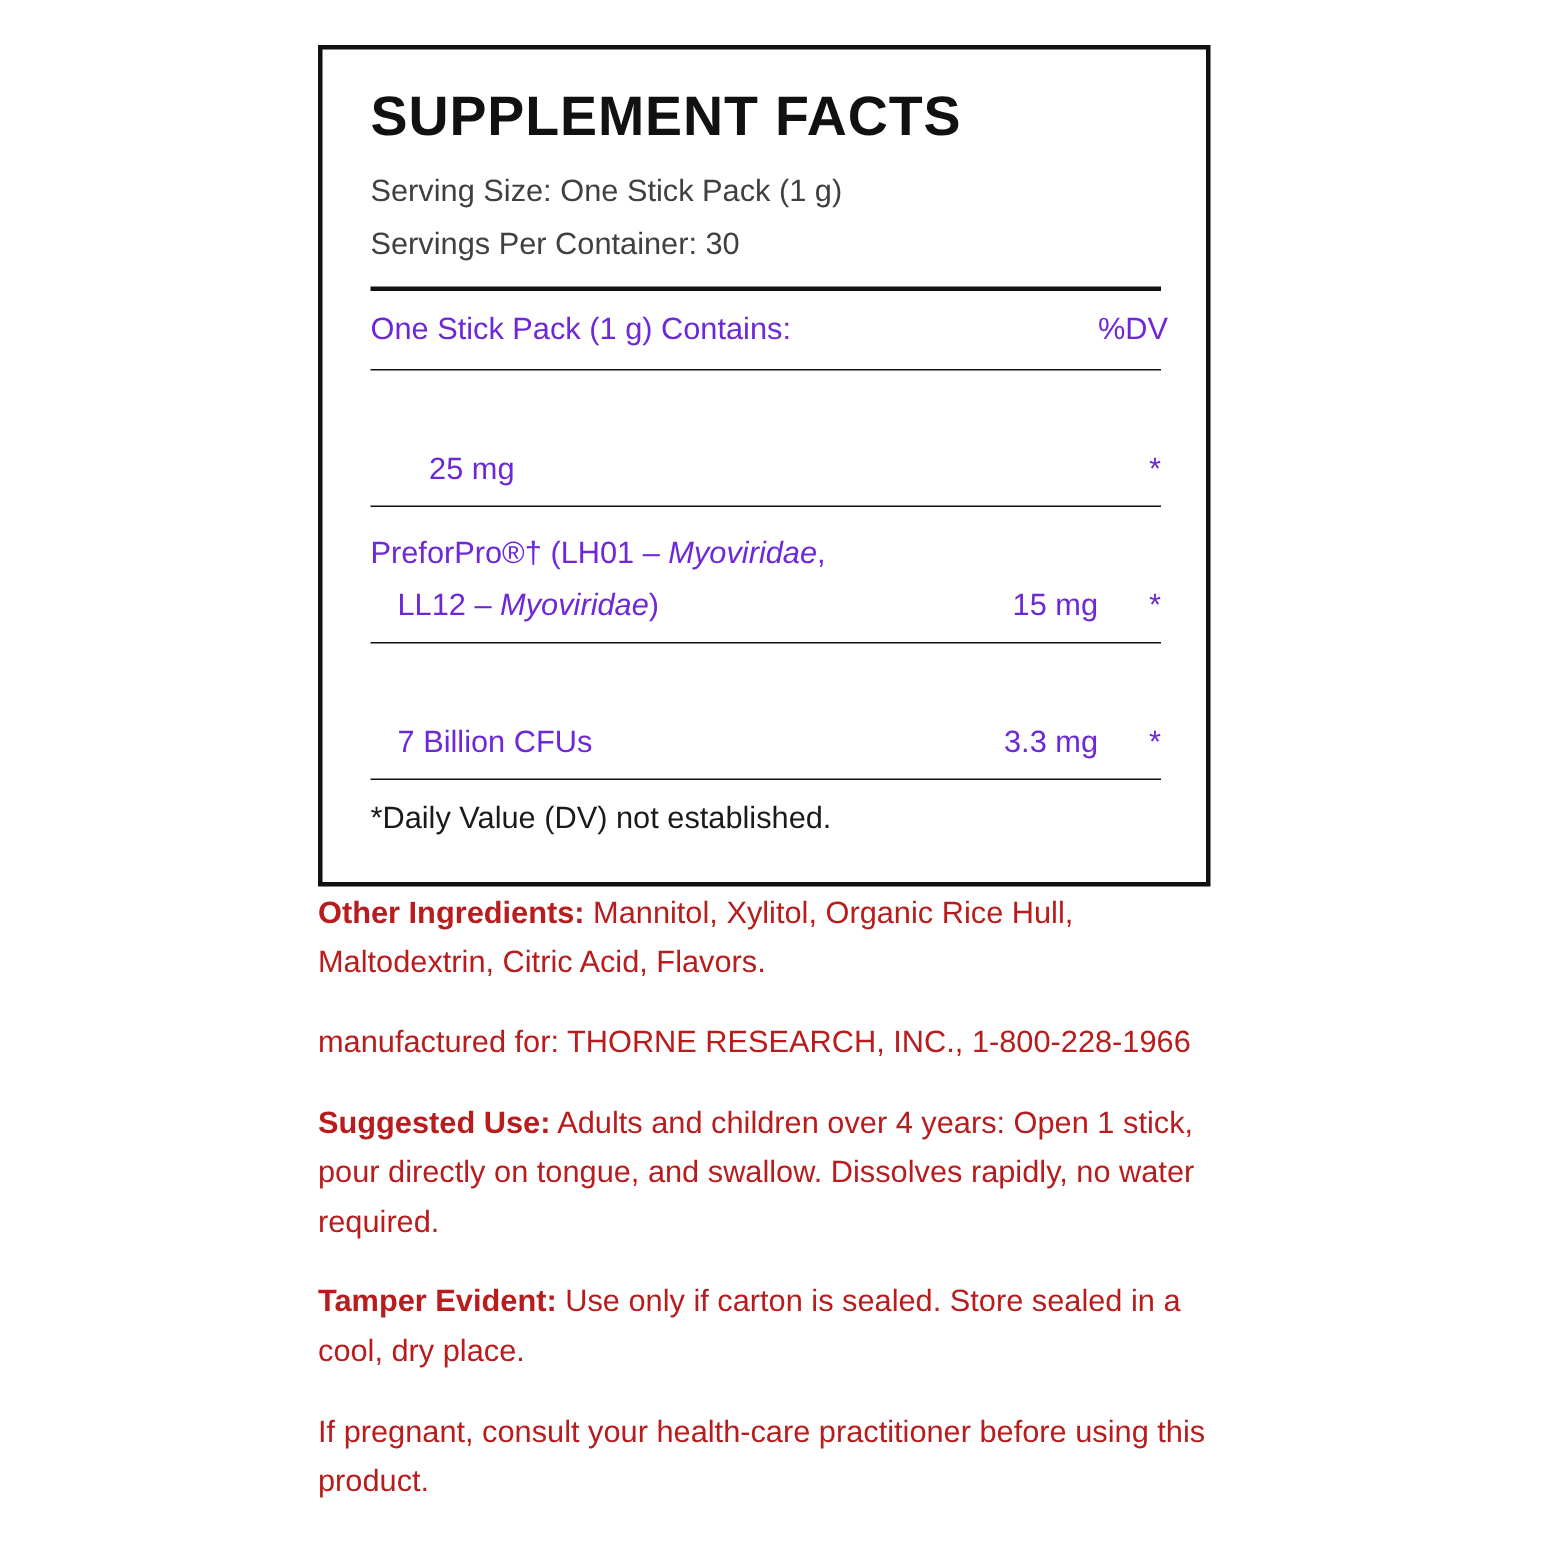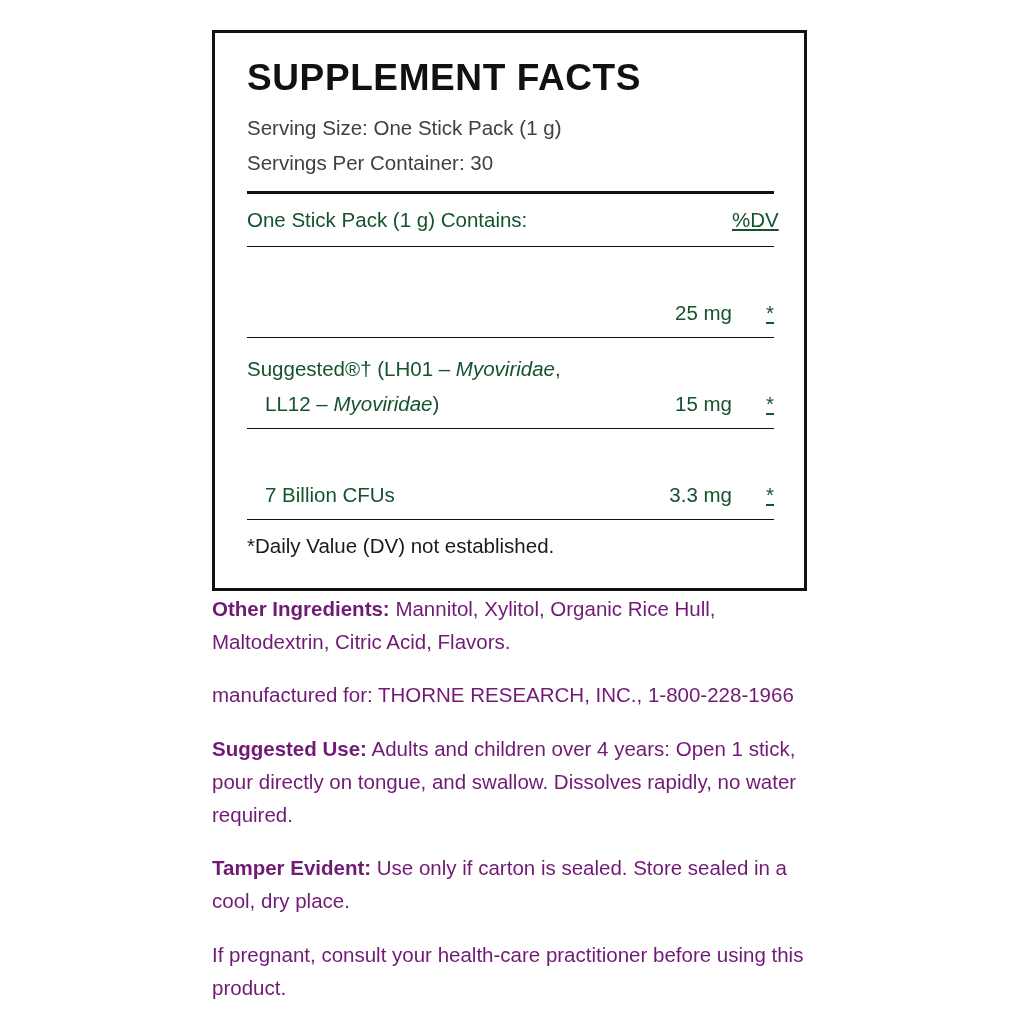--- a/index.html
+++ b/index.html
@@ -52,43 +52,42 @@
     margin: 10px 0 0 0;
   }
   .rule-thin {
     border-top: 1.5px solid #111111;
     margin: 0;
   }
 
   .row {
     display: flex;
     align-items: flex-start;
-    justify-content: flex-end;
+    justify-content: space-between;
     font-size: 20.5px;
     line-height: 1.72;
     padding: 7px 0 7px 0;
-    color: #14532d;
+    color: #6d28d9;
   }
   .row .names {
     flex: 1 1 auto;
     padding-right: 8px;
   }
   .row .amount {
     flex: 0 0 auto;
     width: 96px;
     text-align: right;
     white-space: nowrap;
     margin-top: 41px;
   }
   .row .dv {
     flex: 0 0 auto;
     width: 42px;
     text-align: right;
     white-space: nowrap;
-    text-decoration: underline;
   }
   .hdr-row {
     font-size: 20.5px;
     padding: 8px 0 8px 0;
   }
   .indent {
     padding-left: 18px;
   }
   .ital {
     font-style: italic;
@@ -109,21 +108,21 @@
   .body-copy {
     position: absolute;
     left: 212px;
     top: 592px;
     width: 600px;
   }
   .para {
     font-size: 20.5px;
     line-height: 1.62;
     margin: 0 0 20px 0;
-    color: #701a75;
+    color: #b91c1c;
   }
   .lede {
     font-weight: 700;
   }
 </style>
 </head>
 <body>
 
 <div class="page">
 
@@ -146,21 +145,21 @@
     <div class="row multiline">
       <div class="amount">25 mg</div>
       <div class="dv">*</div>
     </div>
 
     <div class="rule-thin"></div>
 
     <div class="row multiline">
       <div class="names">
         <div>
-          <span>Suggested®† (LH01 – </span><span class="ital">Myoviridae</span><span>,</span>
+          <span>PreforPro®† (LH01 – </span><span class="ital">Myoviridae</span><span>,</span>
         </div>
         <div class="indent">
           <span>LL12 – </span><span class="ital">Myoviridae</span><span>)</span>
         </div>
       </div>
       <div class="amount">15 mg</div>
       <div class="dv">*</div>
     </div>
 
     <div class="rule-thin"></div>

